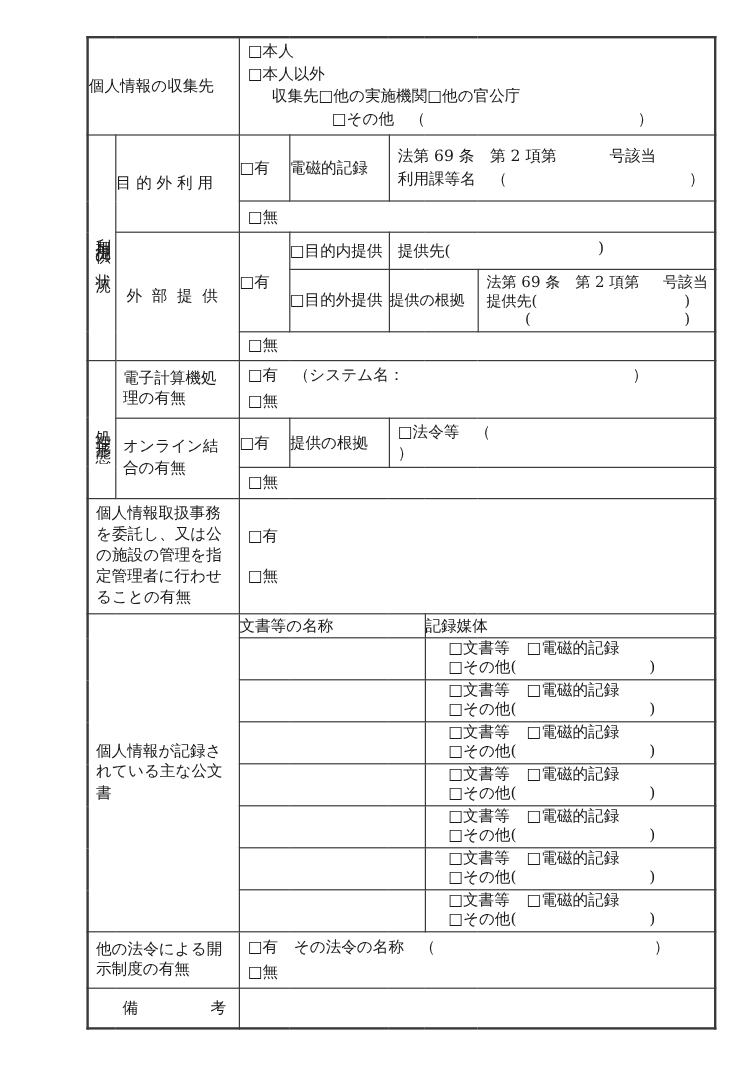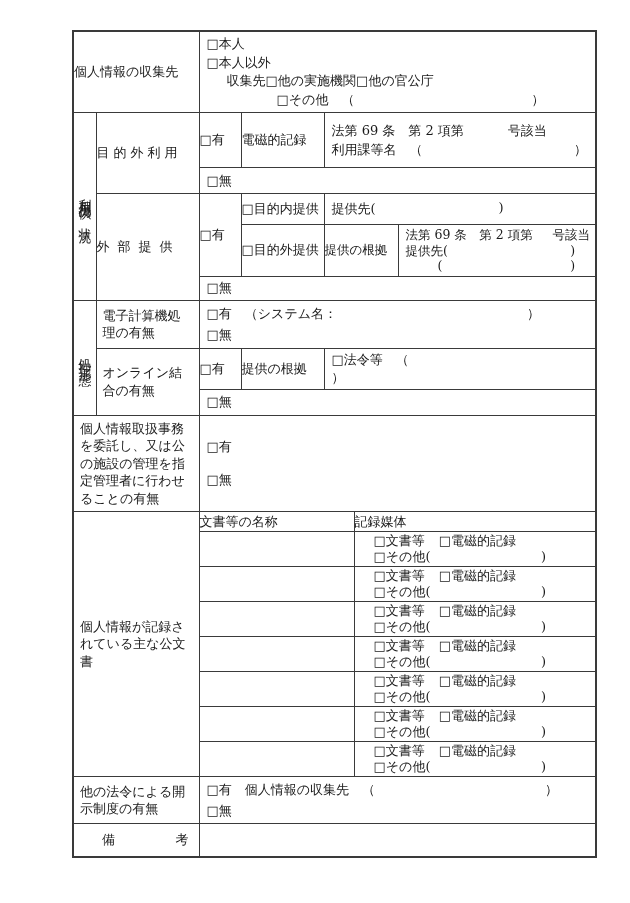--- a/index.html
+++ b/index.html
@@ -16,21 +16,21 @@
   }
   td { border: 1px solid #3a3a3a; padding: 0; vertical-align: middle; overflow: hidden; }
   
   .h77{height:77px}.h55{height:55px}.h26{height:26px}.h31{height:31px}.h48{height:48px}
   .h24{height:24px}.h32{height:32px}.h89{height:89px}.h20{height:20px}.h33{height:33px}.h45{height:45px}
   .ctr { text-align: left; }
   .padded { padding: 2px 7px; }
   .vtop { vertical-align: top; }
   .vtext { writing-mode: vertical-rl; margin: 0 auto; letter-spacing: 3px; line-height: 1.05; }
   .sp4 { letter-spacing: 4px; text-align: left; }
-  .sp8 { letter-spacing: 8px; }
+  .sp8 { letter-spacing: 8px; text-align: center; }
   .nowrap { white-space: nowrap; }
   
   .collect-cell { padding: 3px 7px; line-height: 18.5px; }
   .collect-l3 { display: flex; gap: 0; margin-left: 20px; white-space: nowrap; }
   .collect-l4 { display: flex; justify-content: space-between; margin-left: 70px; width: 268px; }
   
   .law-cell { padding: 2px 8px 2px 7px; line-height: 19px; }
   .law-cell .l1 { display: flex; white-space: nowrap; }
   .law-suffix { margin-left: 44px; }
   .law-cell .l2 { display: flex; justify-content: space-between; }
@@ -285,21 +285,21 @@
         <span>□その他(</span>
         <span>)</span>
       </div>
     </td>
   </tr>
 
   <tr class="h45">
     <td colspan="2" class="label-left">他の法令による開示制度の有無</td>
     <td colspan="5" class="kaiji-cell">
       <div class="l1">
-        <span>□有　個人情報の収集先　（</span>
+        <span>□有　その法令の名称　（</span>
         <span>）</span>
       </div>
       <div><span>□無</span></div>
     </td>
   </tr>
 
   <tr class="h33">
     <td colspan="2">
       <div class="biko-inner">
         <span>備</span>

